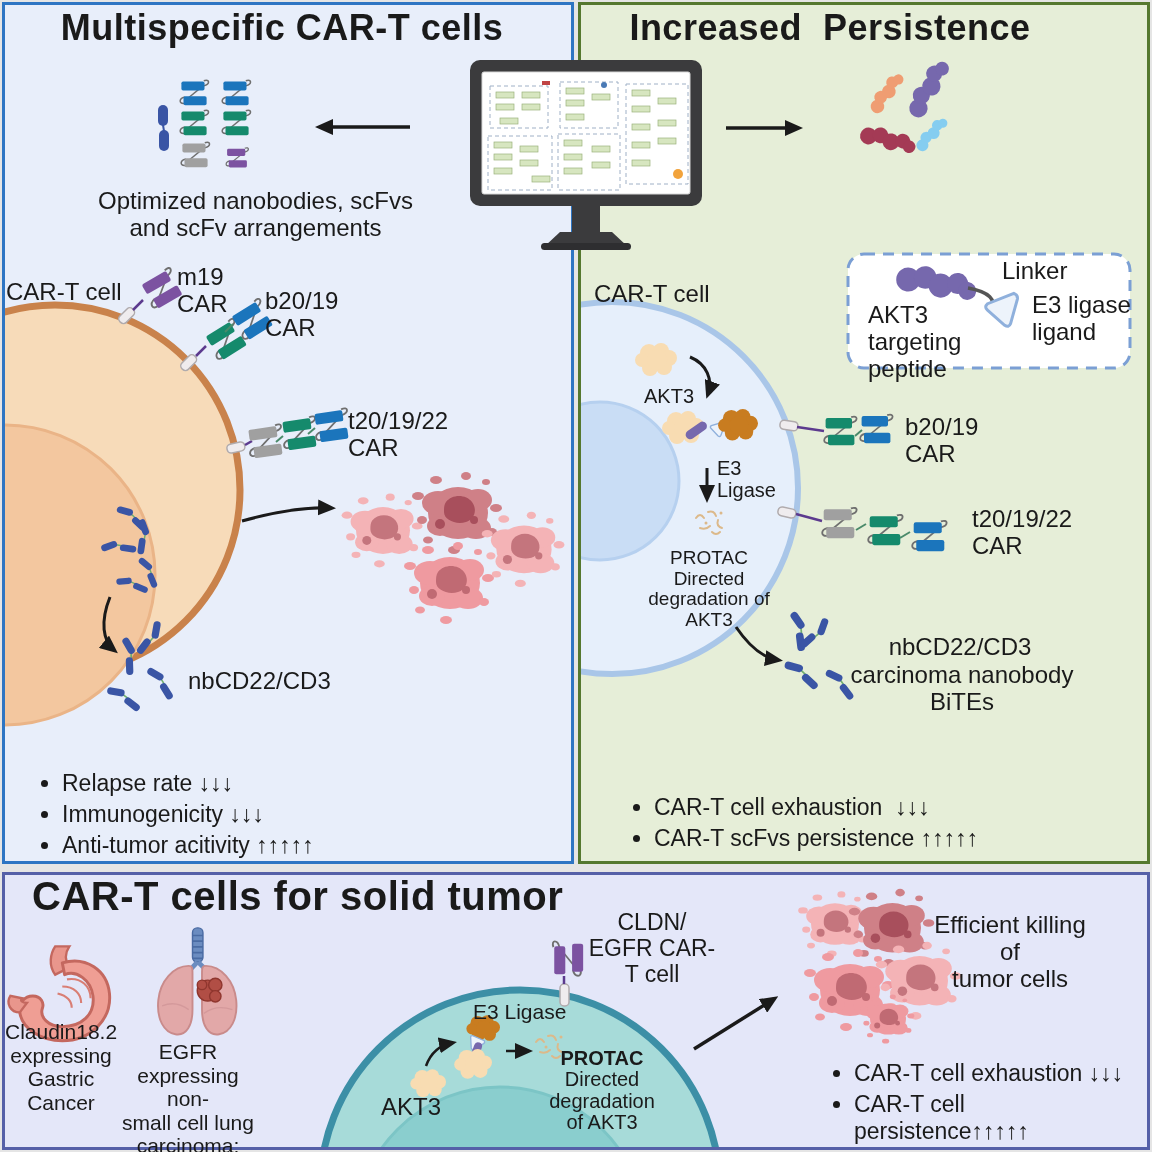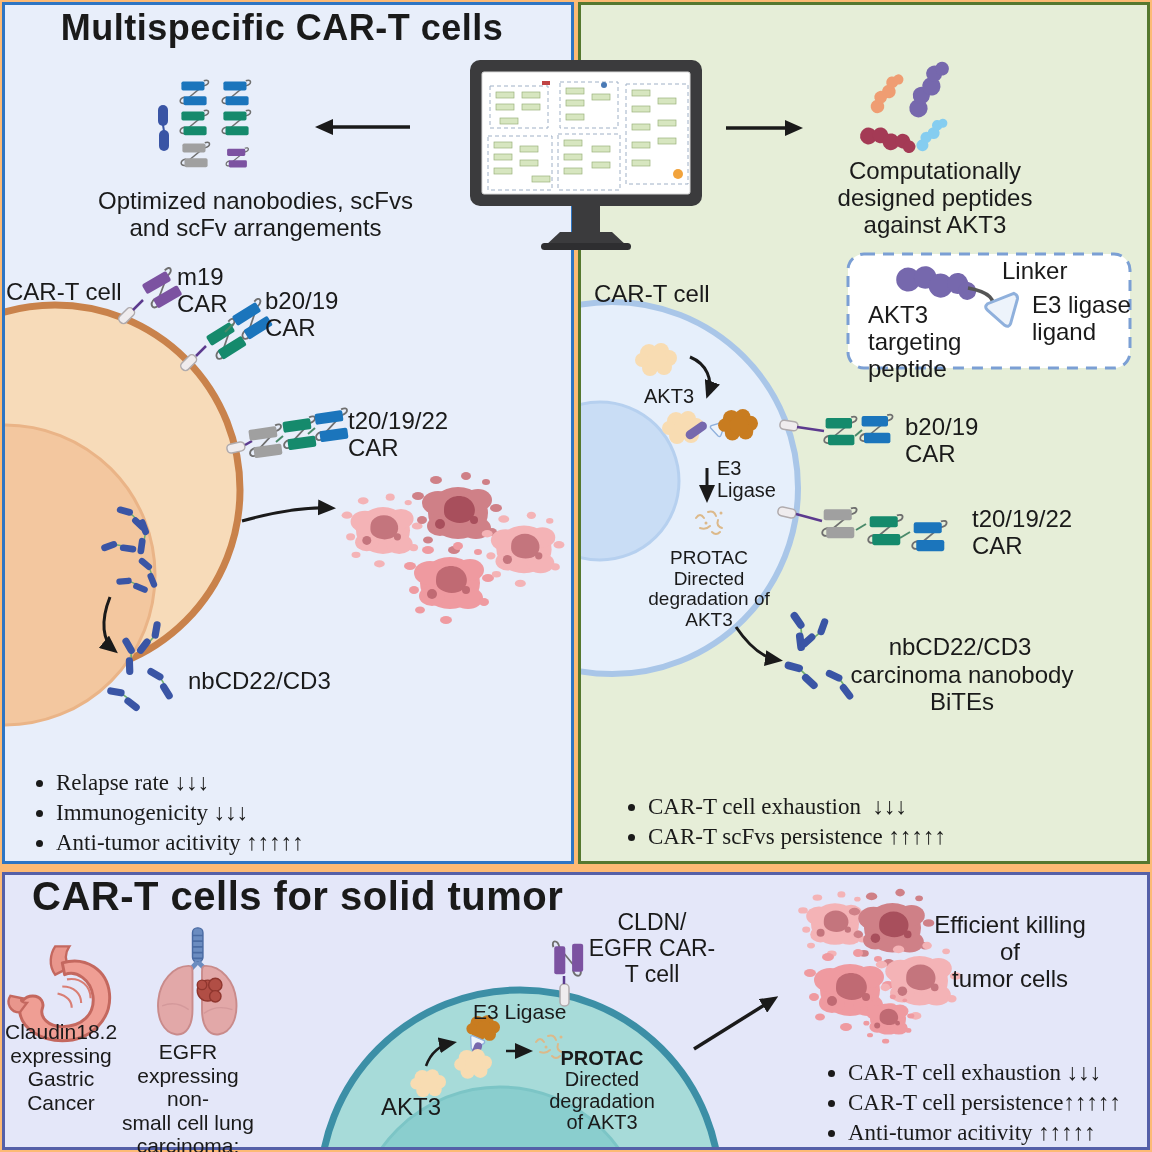--- a/index.html
+++ b/index.html
@@ -1,26 +1,26 @@
 <!DOCTYPE html>
 <html><head>
 <meta charset="utf-8">
 <style>
   html,body{margin:0;padding:0;background:#ffffff;}
-  #stage{position:relative;width:1152px;height:1152px;font-family:"Liberation Sans",sans-serif;overflow:hidden;background:#fdba74;}
+  #stage{position:relative;width:1152px;height:1152px;font-family:"Liberation Sans",sans-serif;overflow:hidden;background:#e5e5e5;}
   .panel{position:absolute;box-sizing:border-box;}
   #panel-left{left:2px;top:2px;width:572px;height:862px;background:#e8eefa;border:3px solid #2e75c3;}
   #panel-right{left:578px;top:2px;width:572px;height:862px;background:#e6eed8;border:3px solid #55782f;}
   #panel-bottom{left:2px;top:872px;width:1148px;height:278px;background:#e4e7f9;border:3px solid #5560a8;}
   svg#gfx{position:absolute;left:0;top:0;}
   .lbl{position:absolute;color:#1a1a1a;white-space:pre-wrap;line-height:1.12;}
   .center{text-align:center;}
   .title{font-weight:bold;letter-spacing:0.5px;}
   ul.blt{list-style:disc;margin:0;padding-left:26px;position:absolute;color:#1a1a1a;}
-  ul.blt li{margin:4px 10px;white-space:pre-wrap;font-family:Liberation Serif, serif;}
+  ul.blt li{margin:4px 16px;white-space:pre-wrap;}
   .f36{font-size:36px;} .f40{font-size:40px;} .f24{font-size:24px;} .f23{font-size:23px;}
   .f21{font-size:21px;} .f20{font-size:20px;line-height:1.08;} .f19{font-size:19px;line-height:1.08;}
   .bold{font-weight:bold;}
 </style>
 </head>
 <body>
 
 <div id="stage">
 
   <div id="panel-left" class="panel"></div>
@@ -342,23 +342,21 @@
 CAR</div>
   <div class="lbl f24" style="left:348px;top:408px;">t20/19/22
 CAR</div>
   <div class="lbl f24" style="left:188px;top:668px;">nbCD22/CD3</div>
   <ul class="blt f23" style="left:20px;top:766px;">
     <li>Relapse rate ↓↓↓</li>
     <li>Immunogenicity ↓↓↓</li>
     <li>Anti-tumor acitivity ↑↑↑↑↑</li>
   </ul>
 
-  <div class="lbl f24 center" style="left:810px;top:158px;width:250px;">Computationally
-designed peptides
-against AKT3</div>
+  <div class="lbl title f36 center" style="left:590px;top:8px;width:480px;">Increased  Persistence</div>
   <div class="lbl f24" style="left:594px;top:281px;">CAR-T cell</div>
   <div class="lbl f24" style="left:1002px;top:258px;">Linker</div>
   <div class="lbl f24" style="left:1032px;top:292px;">E3 ligase
 ligand</div>
   <div class="lbl f24" style="left:868px;top:302px;">AKT3
 targeting
 peptide</div>
   <div class="lbl f20" style="left:644px;top:386px;">AKT3</div>
   <div class="lbl f20" style="left:717px;top:458px;">E3
 Ligase</div>

